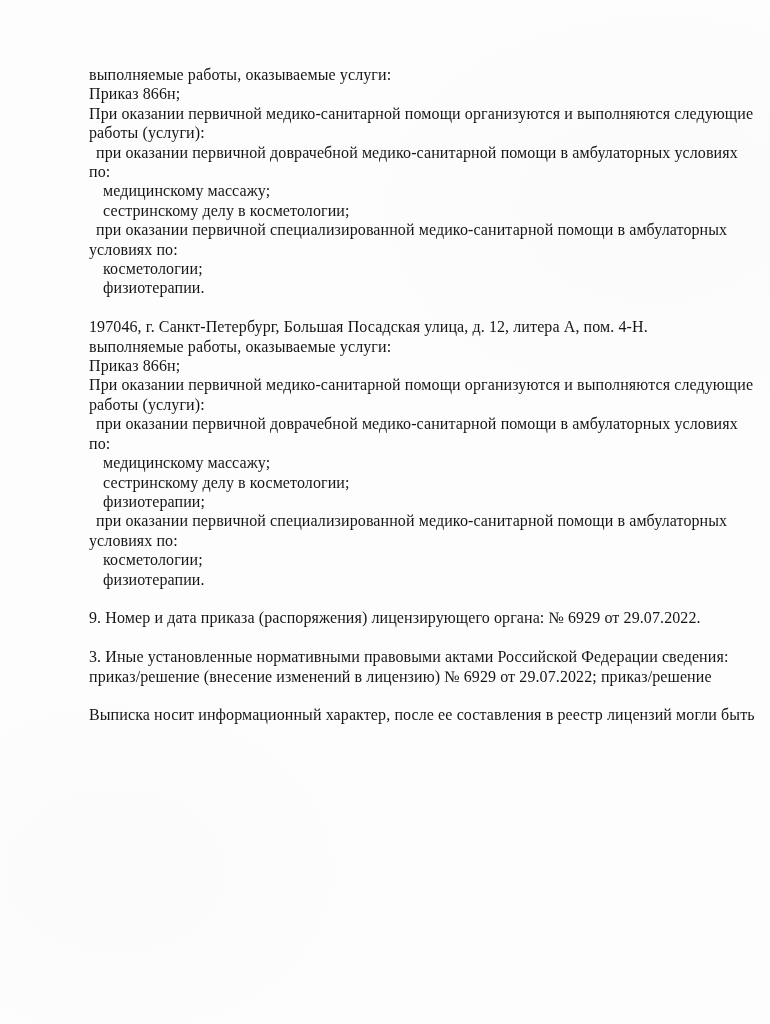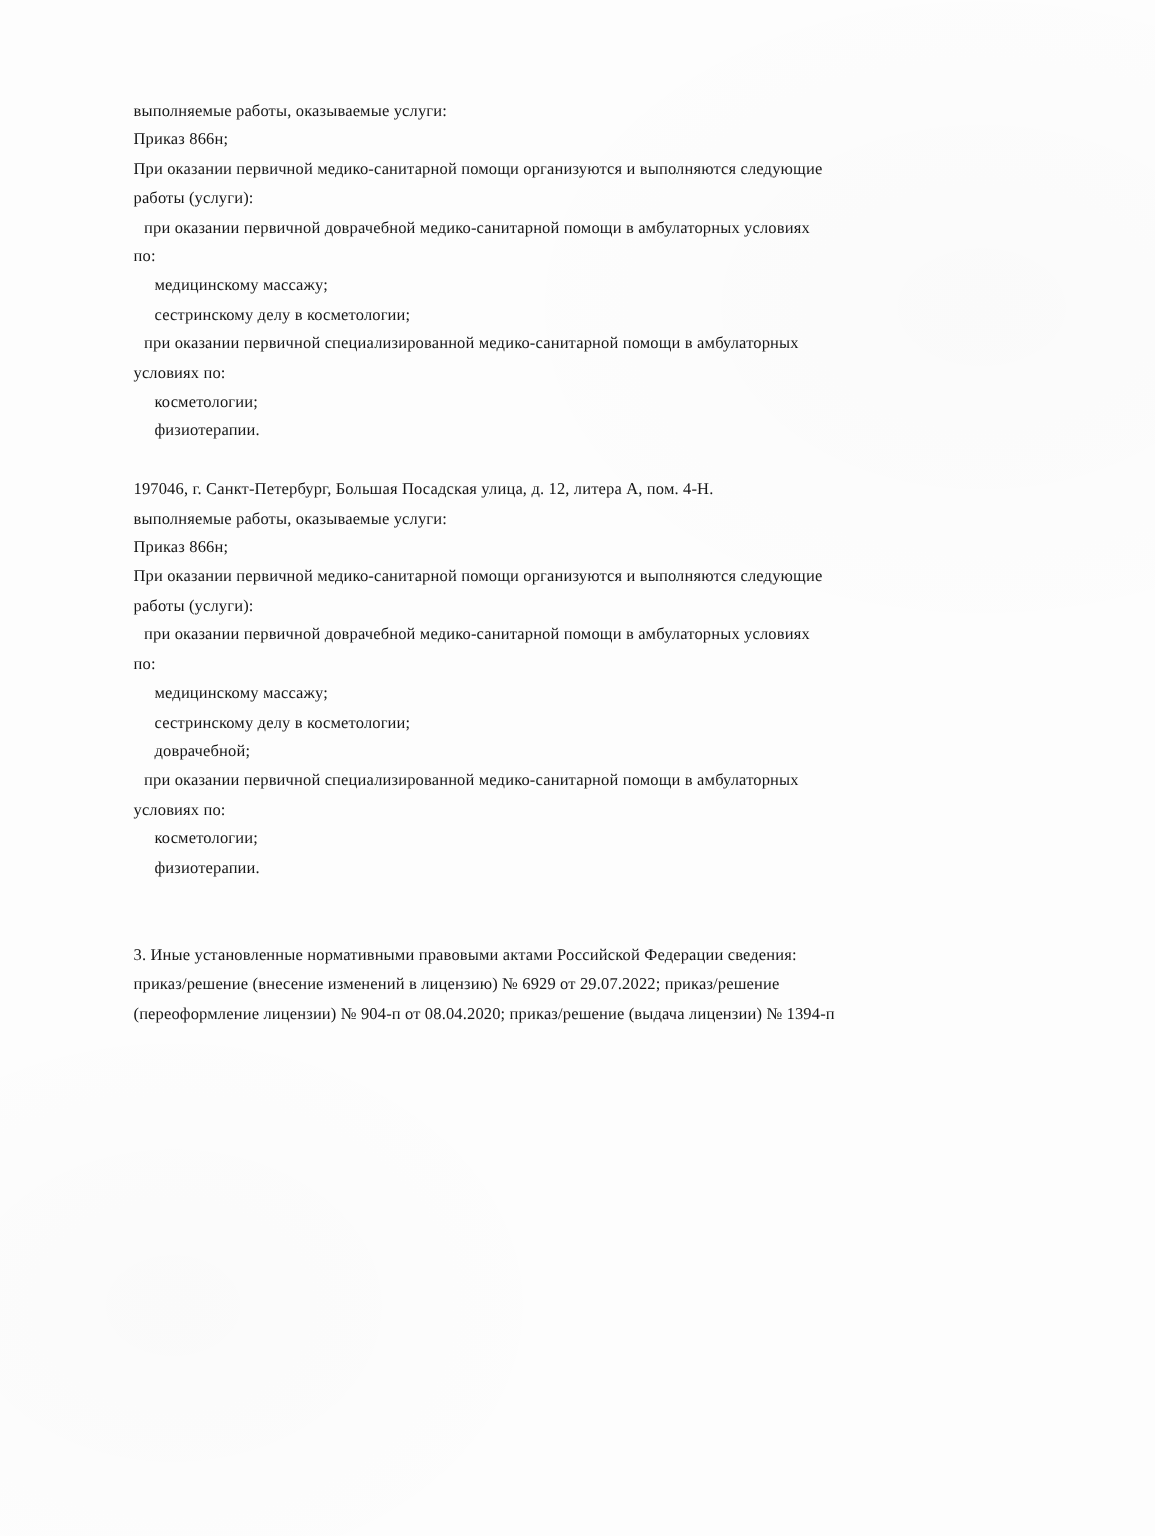--- a/index.html
+++ b/index.html
@@ -15,21 +15,21 @@
   .page {
     box-sizing: border-box;
     width: 770px;
     height: 1024px;
     padding: 65px 38px 0 89px;
     background:
       radial-gradient(ellipse 400px 300px at 15% 85%, rgba(0,0,0,0.012), transparent 70%),
       radial-gradient(ellipse 500px 350px at 85% 20%, rgba(0,0,0,0.010), transparent 70%),
       #fdfdfd;
     font-family: "Liberation Serif", "DejaVu Serif", serif;
-    font-size: 11px;
+    font-size: 16px;
     line-height: 19.4px;
     color: #161616;
   }
   .doc-line {
     white-space: nowrap;
     letter-spacing: 0.1px;
   }
   .doc-line.indent-1 { padding-left: 7px; }
   .doc-line.indent-2 { padding-left: 14px; }
   .blank-line { height: 19.4px; }
@@ -54,25 +54,26 @@
       <div class="blank-line"></div>
       <div class="doc-line indent-0">197046, г. Санкт-Петербург, Большая Посадская улица, д. 12, литера А, пом. 4-Н.</div>
       <div class="doc-line indent-0">выполняемые работы, оказываемые услуги:</div>
       <div class="doc-line indent-0">Приказ 866н;</div>
       <div class="doc-line indent-0">При оказании первичной медико-санитарной помощи организуются и выполняются следующие</div>
       <div class="doc-line indent-0">работы (услуги):</div>
       <div class="doc-line indent-1">при оказании первичной доврачебной медико-санитарной помощи в амбулаторных условиях</div>
       <div class="doc-line indent-0">по:</div>
       <div class="doc-line indent-2">медицинскому массажу;</div>
       <div class="doc-line indent-2">сестринскому делу в косметологии;</div>
-      <div class="doc-line indent-2">доврачебной;</div>
+      <div class="doc-line indent-2">физиотерапии;</div>
       <div class="doc-line indent-1">при оказании первичной специализированной медико-санитарной помощи в амбулаторных</div>
       <div class="doc-line indent-0">условиях по:</div>
       <div class="doc-line indent-2">косметологии;</div>
       <div class="doc-line indent-2">физиотерапии.</div>
       <div class="blank-line"></div>
+      <div class="doc-line indent-0">9. Номер и дата приказа (распоряжения) лицензирующего органа: № 6929 от 29.07.2022.</div>
       <div class="blank-line"></div>
       <div class="doc-line indent-0">3. Иные установленные нормативными правовыми актами Российской Федерации сведения:</div>
       <div class="doc-line indent-0">приказ/решение (внесение изменений в лицензию) № 6929 от 29.07.2022; приказ/решение</div>
-      <div class="doc-line indent-0">(переоформление лицензии) № 904-п от 08.04.2020; приказ/решение (выдача лицензии) № 1394-п</div>
       <div class="blank-line"></div>
+      <div class="doc-line indent-0">Выписка носит информационный характер, после ее составления в реестр лицензий могли быть</div>
     </div>
 </div>
 
 </body></html>

